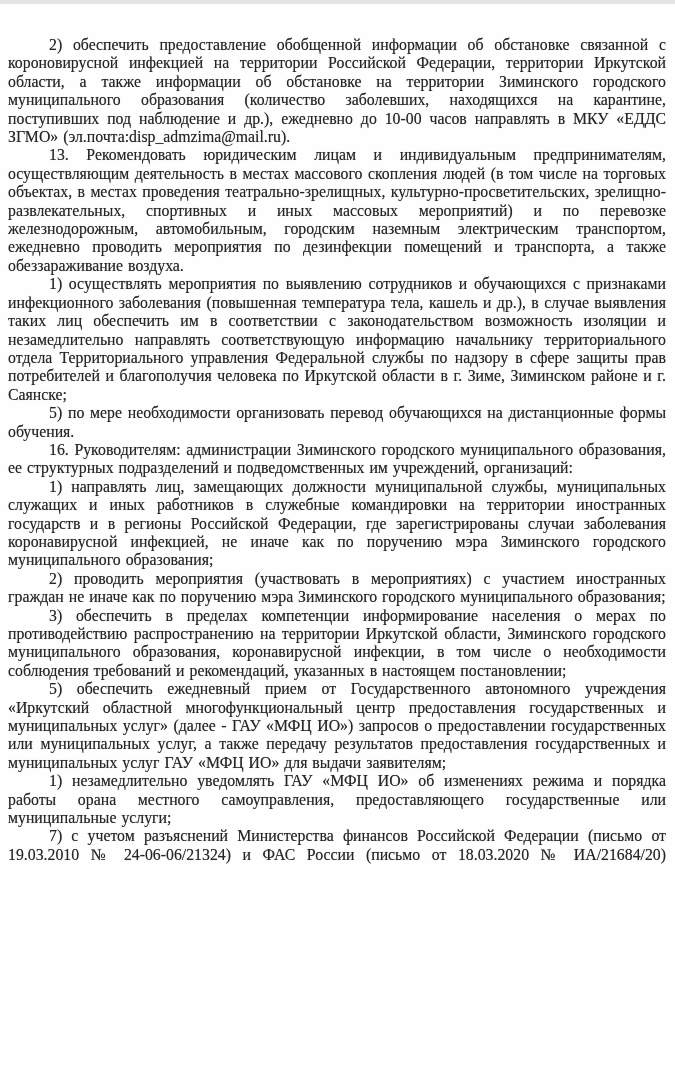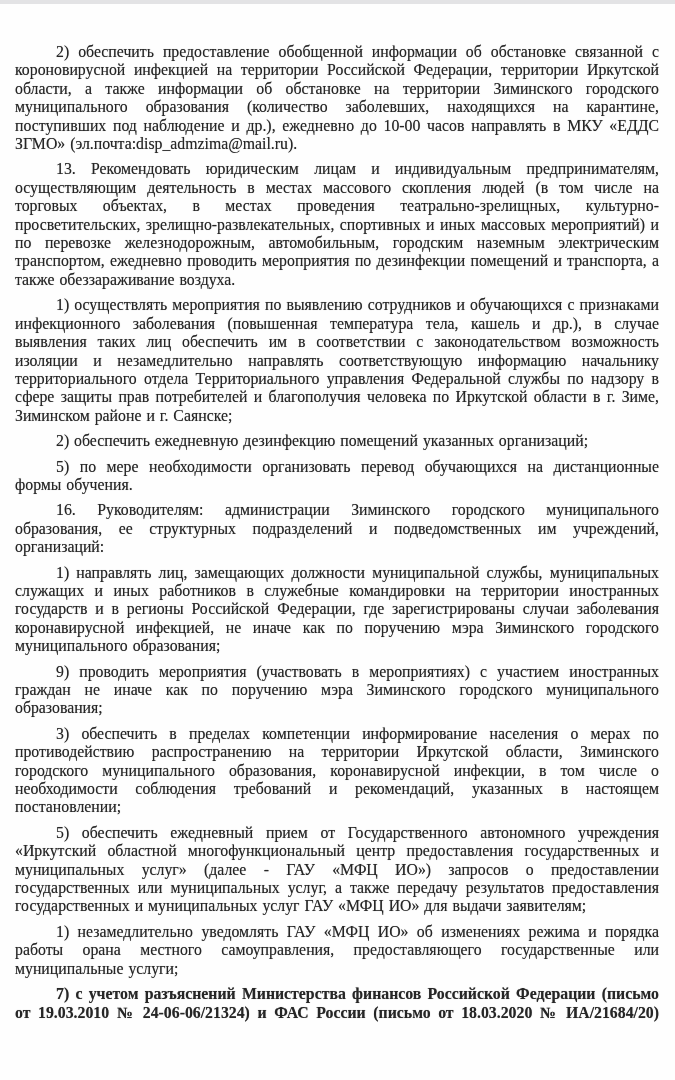--- a/index.html
+++ b/index.html
@@ -30,42 +30,40 @@
     width: 675px;
     padding: 0 9px 0 8px;
     box-sizing: border-box;
     font-family: "Liberation Serif", "DejaVu Serif", serif;
     font-size: 15.8px;
     line-height: 18.4px;
     color: #262626;
     text-shadow: 0 0 0.7px rgba(45,45,45,0.55);
   }
   .para {
-    margin: 7px;
+    margin: 0;
     text-align: justify;
     text-indent: 41px;
     word-spacing: 1px;
   }
   .para.continues {
     text-align-last: justify;
-    font-weight: bold;
   }
 </style>
 </head>
 <body>
 
 <div class="scan-page">
   <div class="scan-edge-top"></div>
   <div class="doc-body">
     <p class="para">2) обеспечить предоставление обобщенной информации об обстановке связанной с короновирусной инфекцией на территории Российской Федерации, территории Иркутской области, а также информации об обстановке на территории Зиминского городского муниципального образования (количество заболевших, находящихся на карантине, поступивших под наблюдение и др.), ежедневно до 10-00 часов направлять в МКУ «ЕДДС ЗГМО» (эл.почта:disp_admzima@mail.ru).</p>
     <p class="para">13. Рекомендовать юридическим лицам и индивидуальным предпринимателям, осуществляющим деятельность в местах массового скопления людей (в том числе на торговых объектах, в местах проведения театрально-зрелищных, культурно-просветительских, зрелищно-развлекательных, спортивных и иных массовых мероприятий) и по перевозке железнодорожным, автомобильным, городским наземным электрическим транспортом, ежедневно проводить мероприятия по дезинфекции помещений и транспорта, а также обеззараживание воздуха.</p>
     <p class="para">1) осуществлять мероприятия по выявлению сотрудников и обучающихся с признаками инфекционного заболевания (повышенная температура тела, кашель и др.), в случае выявления таких лиц обеспечить им в соответствии с законодательством возможность изоляции и незамедлительно направлять соответствующую информацию начальнику территориального отдела Территориального управления Федеральной службы по надзору в сфере защиты прав потребителей и благополучия человека по Иркутской области в г. Зиме, Зиминском районе и г. Саянске;</p>
-    <p class="para">2) обеспечить ежедневную дезинфекцию помещений указанных организаций;</p>
     <p class="para">5) по мере необходимости организовать перевод обучающихся на дистанционные формы обучения.</p>
     <p class="para">16. Руководителям: администрации Зиминского городского муниципального образования, ее структурных подразделений и подведомственных им учреждений, организаций:</p>
     <p class="para">1) направлять лиц, замещающих должности муниципальной службы, муниципальных служащих и иных работников в служебные командировки на территории иностранных государств и в регионы Российской Федерации, где зарегистрированы случаи заболевания коронавирусной инфекцией, не иначе как по поручению мэра Зиминского городского муниципального образования;</p>
-    <p class="para">9) проводить мероприятия (участвовать в мероприятиях) с участием иностранных граждан не иначе как по поручению мэра Зиминского городского муниципального образования;</p>
+    <p class="para">2) проводить мероприятия (участвовать в мероприятиях) с участием иностранных граждан не иначе как по поручению мэра Зиминского городского муниципального образования;</p>
     <p class="para">3) обеспечить в пределах компетенции информирование населения о мерах по противодействию распространению на территории Иркутской области, Зиминского городского муниципального образования, коронавирусной инфекции, в том числе о необходимости соблюдения требований и рекомендаций, указанных в настоящем постановлении;</p>
     <p class="para">5) обеспечить ежедневный прием от Государственного автономного учреждения «Иркутский областной многофункциональный центр предоставления государственных и муниципальных услуг» (далее - ГАУ «МФЦ ИО») запросов о предоставлении государственных или муниципальных услуг, а также передачу результатов предоставления государственных и муниципальных услуг ГАУ «МФЦ ИО» для выдачи заявителям;</p>
     <p class="para">1) незамедлительно уведомлять ГАУ «МФЦ ИО» об изменениях режима и порядка работы орана местного самоуправления, предоставляющего государственные или муниципальные услуги;</p>
     <p class="para continues">7) с учетом разъяснений Министерства финансов Российской Федерации (письмо от 19.03.2010 № 24-06-06/21324) и ФАС России (письмо от 18.03.2020 № ИА/21684/20)</p>
   </div>
 </div>
 
 </body></html>

